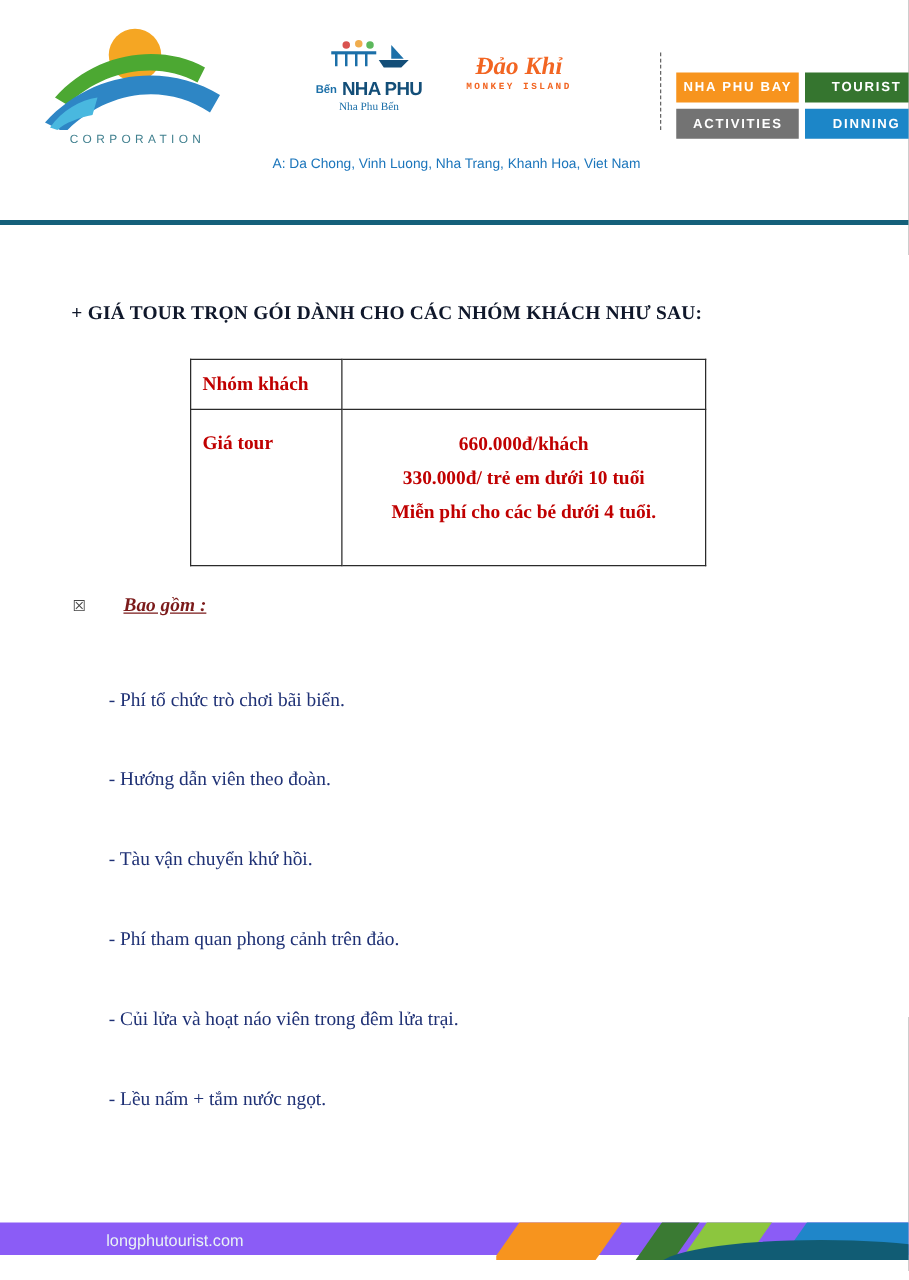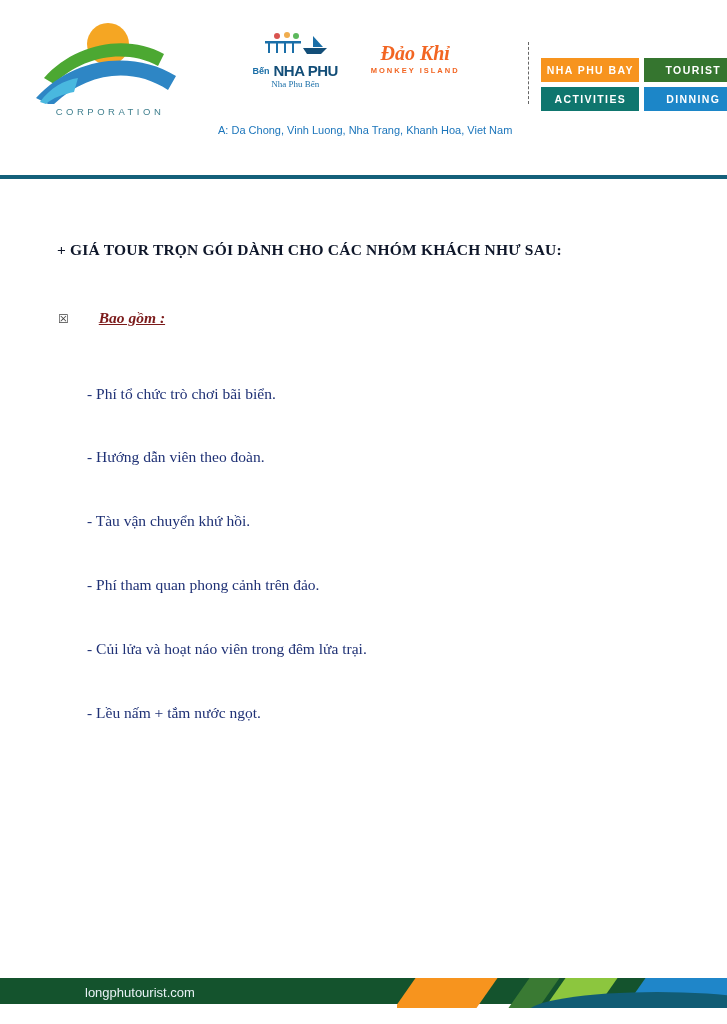--- a/index.html
+++ b/index.html
@@ -23,35 +23,35 @@
   .partner-row{display:flex;align-items:flex-start;justify-content:center;margin-top:14px;}
   .partner{text-align:center;}
   .p-benn{margin-right:22px;width:100px;}
   .p-dao{margin-right:22px;width:96px;padding-top:10px;}
   .p-suoi{width:78px;}
   .ben-prefix{font-family:"Liberation Sans",sans-serif;font-size:9px;color:#1B6FA8;font-weight:bold;vertical-align:2px;}
   .ben-name{font-family:"Liberation Sans",sans-serif;font-size:15px;font-weight:bold;color:#134E78;letter-spacing:-0.5px;}
   .script{font-size:9px;color:#1B6FA8;margin-top:-1px;}
   .dao-name{font-family:"Liberation Serif",serif;font-style:italic;font-weight:bold;
     font-size:20px;color:#F26522;}
-  .dao-sub{font-family:Liberation Sans, sans-serif;font-size:7.5px;font-weight:bold;
+  .dao-sub{font-family:Liberation Mono, monospace;font-size:7.5px;font-weight:bold;
     color:#F26522;letter-spacing:2px;margin-top:1px;}
   .suoi-prefix{font-family:"Liberation Sans",sans-serif;font-size:8px;color:#4B9B3C;display:block;margin-top:-2px;}
   .suoi-name{font-family:"Liberation Sans",sans-serif;font-size:15px;color:#4B9B3C;letter-spacing:0px;}
   .suoi-sub{font-style:italic;font-size:8px;color:#4B9B3C;}
   .address{margin-top:6px;font-family:"Liberation Sans",sans-serif;font-size:11px;
     color:#1B75BB;line-height:14px;white-space:pre;}
   .vsep{border-left:1px dashed #666;height:62px;margin:24px 12px 0 16px;}
   .btn-grid{display:grid;grid-template-columns:98px 98px;grid-gap:5px;margin-top:40px;}
   .hbtn{height:24px;border-radius:0;color:#fff;font-family:"Liberation Sans",sans-serif;
     font-weight:bold;font-size:10.5px;letter-spacing:1.4px;display:flex;
     align-items:center;justify-content:center;}
   .hbtn.orange{background:#F7941E;}
   .hbtn.dgreen{background:#35752F;}
-  .hbtn.lgreen{background:#0f766e;}
+  .hbtn.lgreen{background:#737373;}
   .hbtn.blue{background:#1C86C8;}
   .rule{height:4px;background:#14607A;margin-top:10px;}
   
   .doc-title{margin:62px 0 0 57px;font-size:15.5px;font-weight:bold;color:#0f172a;
     letter-spacing:0.2px;}
   
   table.price{border-collapse:collapse;margin:27px 0 0 152px;width:413px;}
   table.price td{border:1px solid #2b2b2b;}
   td.tlabel{width:110px;padding-left:9px;font-weight:bold;font-size:15.5px;color:#C00000;}
   tr.r1 td{height:37px;}
@@ -61,21 +61,21 @@
   
   .sec-head{display:flex;align-items:baseline;margin-left:58px;font-size:15.5px;}
   .sec-head.first{margin-top:23px;}
   .marker{font-family:"DejaVu Sans",sans-serif;font-size:12px;color:#444;}
   .sec-title{margin-left:30px;font-weight:bold;font-style:italic;color:#7B1A1A;
     text-decoration:underline;}
   .list{margin-top:13px;color:#1F3175;font-size:15.5px;line-height:21.3px;
     padding-right:45px;white-space:pre-wrap;}
   .li{padding-left:50px;text-indent:37px;}
   
-  .footer{position:absolute;left:0;top:978px;width:727px;height:26px;background:#14532d;}
+  .footer{position:absolute;left:0;top:978px;width:727px;height:26px;background:#8b5cf6;}
   .site{position:absolute;left:85px;top:7px;color:#E8F2F5;
     font-family:"Liberation Sans",sans-serif;font-size:13px;}
   .art{position:absolute;right:0;top:0;width:330px;height:30px;overflow:hidden;}
   .stripe{position:absolute;top:-6px;bottom:-6px;transform:skewX(-35deg);}
   .s-orange{left:8px;width:82px;background:#F7941E;}
   .s-dgreen{left:122px;width:30px;background:#3A7A33;}
   .s-lgreen{left:158px;width:52px;background:#8CC63E;}
   .s-blue{left:238px;width:260px;background:#1F86C9;}
   .s-tealcurve{position:absolute;right:-60px;bottom:-26px;width:260px;height:42px;
     border-radius:50%;background:#115C74;}
@@ -141,20 +141,32 @@
       <div class="hbtn blue">DINNING</div>
     </div>
   </div>
 
   <div class="rule"></div>
 
   <div class="doc-title">+  GIÁ TOUR TRỌN GÓI DÀNH CHO CÁC NHÓM KHÁCH NHƯ SAU:</div>
 
   <table class="price">
     <tbody>
+        <tr class="r1">
+      <td class="tlabel">Nhóm khách</td>
+      <td class="tvalue"></td>
+    </tr>
+    <tr class="r2">
+      <td class="tlabel">Giá tour</td>
+      <td class="tvalue">
+        <div>660.000đ/khách</div>
+        <div>330.000đ/ trẻ em dưới 10 tuổi</div>
+        <div>Miễn phí cho các bé dưới 4 tuổi.</div>
+      </td>
+    </tr>
   </tbody>
     </table>
 
   <div class="sec-head first">
     <span class="marker">☒</span>
     <span class="sec-title">Bao gồm :</span>
   </div>
 
   <div class="list">
     <div class="li">- Phí tổ chức trò chơi bãi biển.</div>

